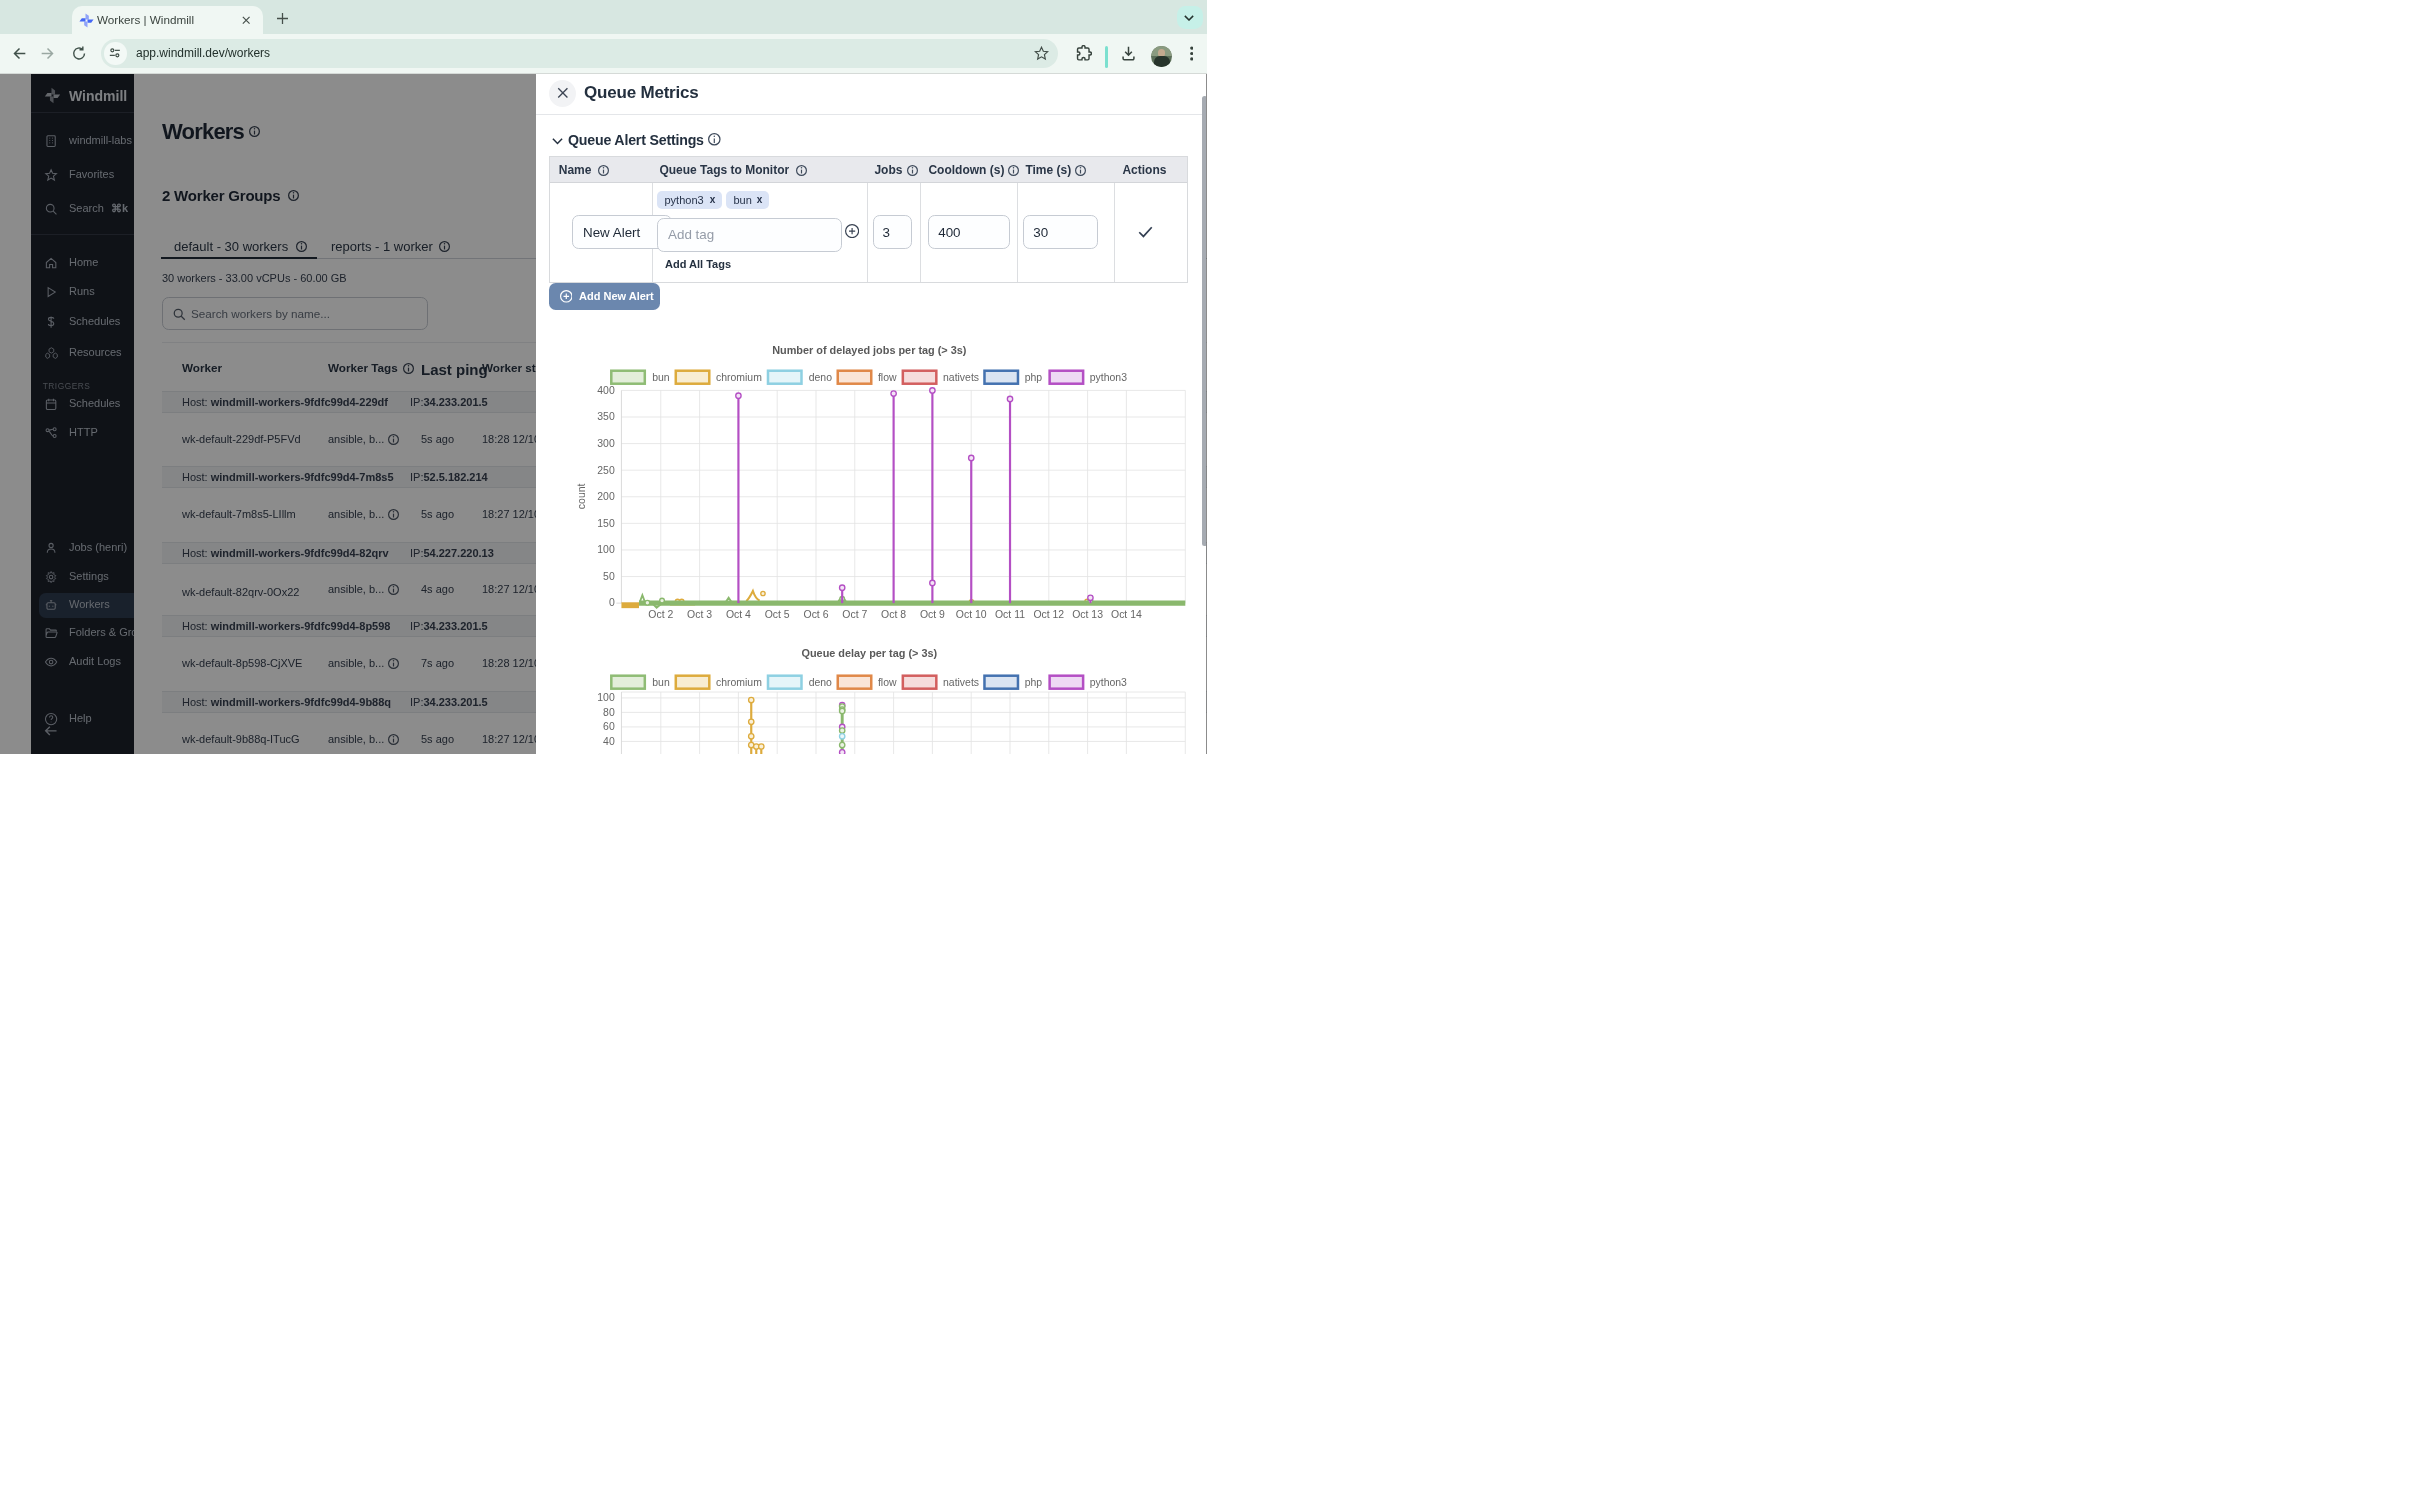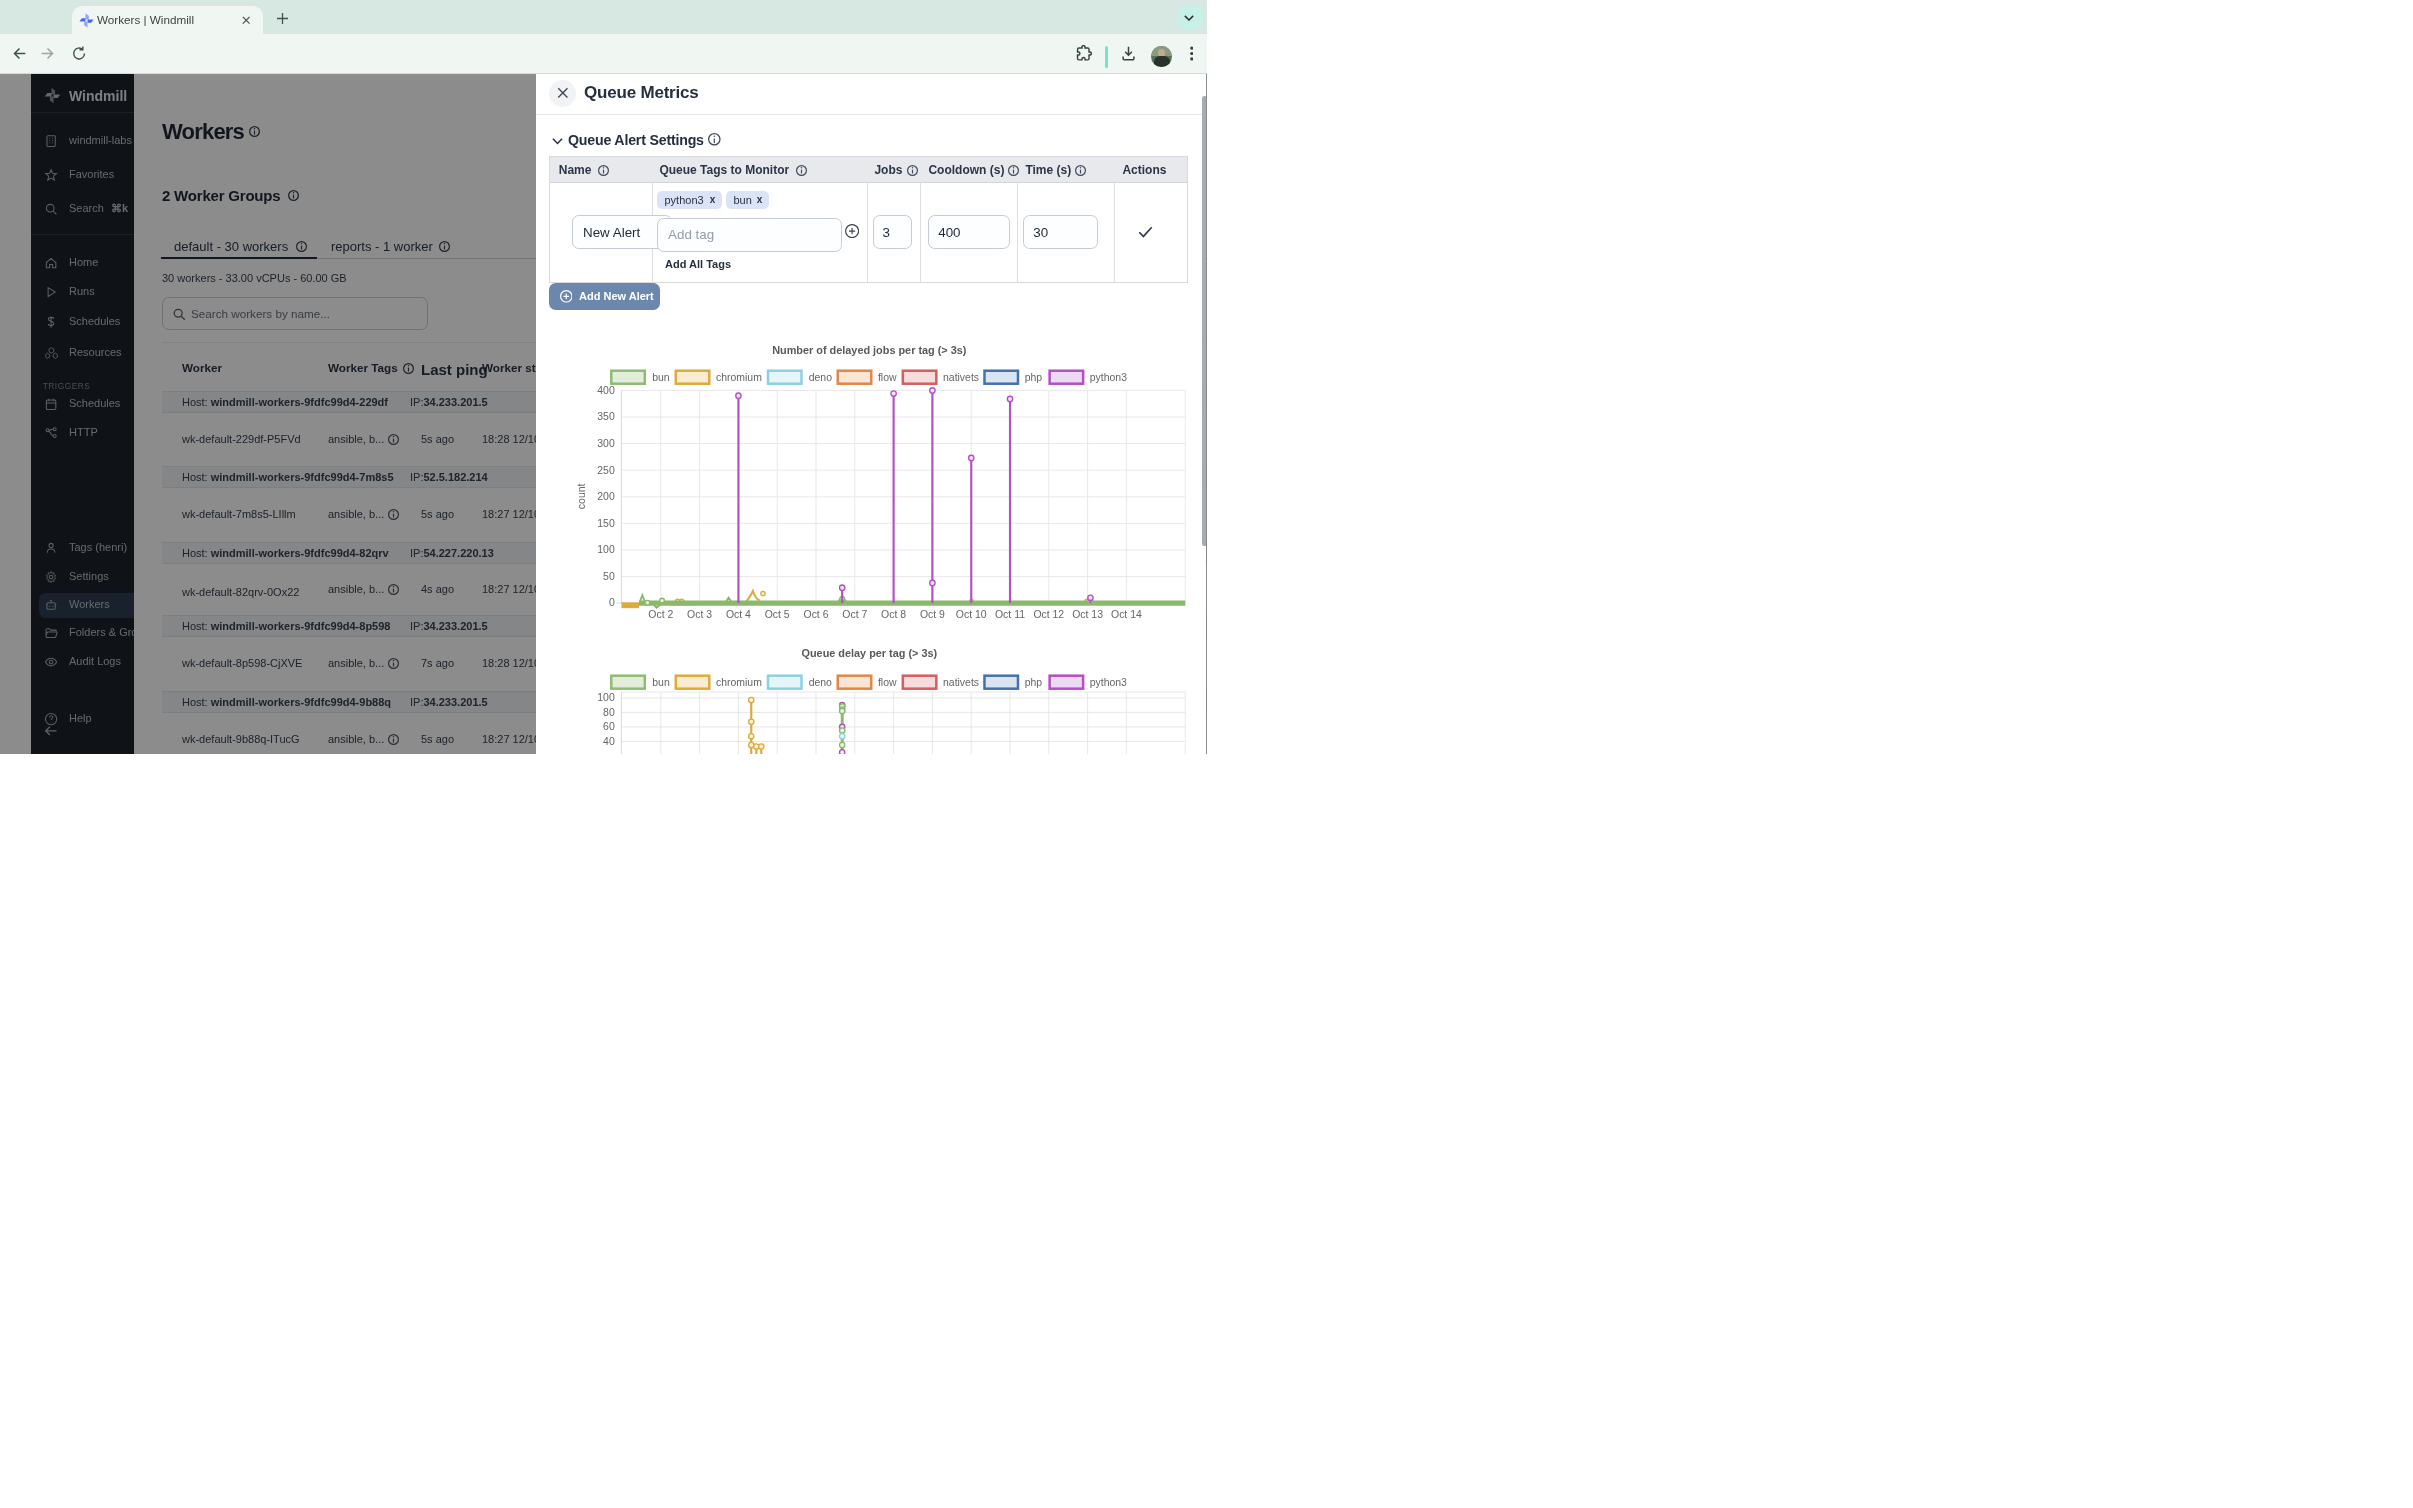--- a/index.html
+++ b/index.html
@@ -63,20 +63,33 @@
     </svg>
 <svg class="abs" style="left:11.7px;top:46px" width="15" height="15" viewBox="0 0 18 18" fill="none">
       <path d="M16 9 H3 M9 3 L3 9 L9 15" stroke="#40514a" stroke-width="1.8" fill="none"></path>
     </svg>
 <svg class="abs" style="left:40px;top:46px" width="15" height="15" viewBox="0 0 18 18" fill="none">
       <path d="M2 9 H15 M9 3 L15 9 L9 15" stroke="#9aa8a2" stroke-width="1.8" fill="none"></path>
     </svg>
 <svg class="abs" style="left:72px;top:46px" width="15" height="15" viewBox="0 0 18 18" fill="none">
       <path d="M15 9 a6.5 6.5 0 1 1 -2.2-4.9 M13 0.5 V4.5 H9" stroke="#40514a" stroke-width="1.7" fill="none"></path>
     </svg>
+<div class="omnibox">
+      <div class="tunecircle"></div>
+<svg class="abs" style="left:8.4px;top:8.4px" width="11.7" height="11.7" viewBox="0 0 14 14" fill="none">
+        <circle cx="4" cy="4" r="1.8" stroke="#3c4a44" stroke-width="1.4"></circle>
+        <path d="M7 4 H13" stroke="#3c4a44" stroke-width="1.4"></path>
+        <circle cx="10" cy="10" r="1.8" stroke="#3c4a44" stroke-width="1.4"></circle>
+        <path d="M1 10 H7" stroke="#3c4a44" stroke-width="1.4"></path>
+      </svg>
+<div class="url">app.windmill.dev/workers</div>
+<svg class="abs" style="left:933px;top:6.7px" width="15" height="15" viewBox="0 0 18 18" fill="none">
+        <path d="M9 1.5 L11.2 6.3 L16.4 6.9 L12.5 10.4 L13.6 15.6 L9 13 L4.4 15.6 L5.5 10.4 L1.6 6.9 L6.8 6.3 Z" stroke="#414c47" stroke-width="1.4" fill="none"></path>
+      </svg>
+</div>
 <svg class="abs" style="left:1075px;top:45px" width="17" height="17" viewBox="0 0 20 20" fill="none">
       <path d="M8.2 2.5 a1.8 1.8 0 0 1 3.6 0 V3.5 H15 a1.5 1.5 0 0 1 1.5 1.5 V8.2 H17.5 a1.8 1.8 0 0 1 0 3.6 H16.5 V16 a1.5 1.5 0 0 1 -1.5 1.5 H11.8 V16.5 a1.8 1.8 0 0 0 -3.6 0 V17.5 H4.5 A1.5 1.5 0 0 1 3 16 V11.8 H4 a1.8 1.8 0 0 0 0-3.6 H3 V5 a1.5 1.5 0 0 1 1.5-1.5 H8.2 Z" stroke="#37433d" stroke-width="1.7" fill="none"></path>
     </svg>
 <div class="abs" style="left:1105px;top:46px;width:2.5px;height:22px;background:#7ce0cf;border-radius:1.7px"></div>
 <svg class="abs" style="left:1121px;top:46px" width="15" height="15" viewBox="0 0 18 18" fill="none">
       <path d="M9 1 V10 M5 7 L9 11 L13 7" stroke="#37433d" stroke-width="1.8" fill="none"></path>
       <path d="M2.5 12.5 V15 a1.5 1.5 0 0 0 1.5 1.5 H14 a1.5 1.5 0 0 0 1.5-1.5 V12.5" stroke="#37433d" stroke-width="1.8" fill="none"></path>
     </svg>
 <div class="abs" style="left:1151px;top:46px;width:21px;height:21px;border-radius:50%;background:#5b6e58;overflow:hidden">
       <div class="abs" style="left:0;top:0;width:21px;height:10px;background:#8a9b80"></div>
@@ -164,21 +177,21 @@
         <circle cx="18" cy="17" r="2.5"></circle>
         <path d="M8.5 7 C13 7 13 5.5 15.5 5.5 M8 9 C12 11 13 17 15.5 17"></path>
       </svg>
       <div class="stx">HTTP</div>
     </div>
 <div class="srow" style="top:464px">
       <svg class="sic" viewBox="0 0 24 24" fill="none" stroke="#a6adb8" stroke-width="1.8">
         <circle cx="12" cy="7.5" r="3.5"></circle>
         <path d="M5.5 20 C5.5 15.5 8 13.5 12 13.5 C16 13.5 18.5 15.5 18.5 20"></path>
       </svg>
-      <div class="stx">Tags (henri)</div>
+      <div class="stx">Jobs (henri)</div>
     </div>
 <div class="srow" style="top:493px">
       <svg class="sic" viewBox="0 0 24 24" fill="none" stroke="#a6adb8" stroke-width="1.8">
         <circle cx="12" cy="12" r="3"></circle>
         <path d="M12 2.5 L13.5 5.5 L17 4.5 L16.5 8 L20 9.5 L17.8 12 L20 14.5 L16.5 16 L17 19.5 L13.5 18.5 L12 21.5 L10.5 18.5 L7 19.5 L7.5 16 L4 14.5 L6.2 12 L4 9.5 L7.5 8 L7 4.5 L10.5 5.5 Z" stroke-width="1.4"></path>
       </svg>
       <div class="stx">Settings</div>
     </div>
 <div class="srow" style="top:521px">
       <svg class="sic" viewBox="0 0 24 24" fill="none" stroke="#a6adb8" stroke-width="1.8">

